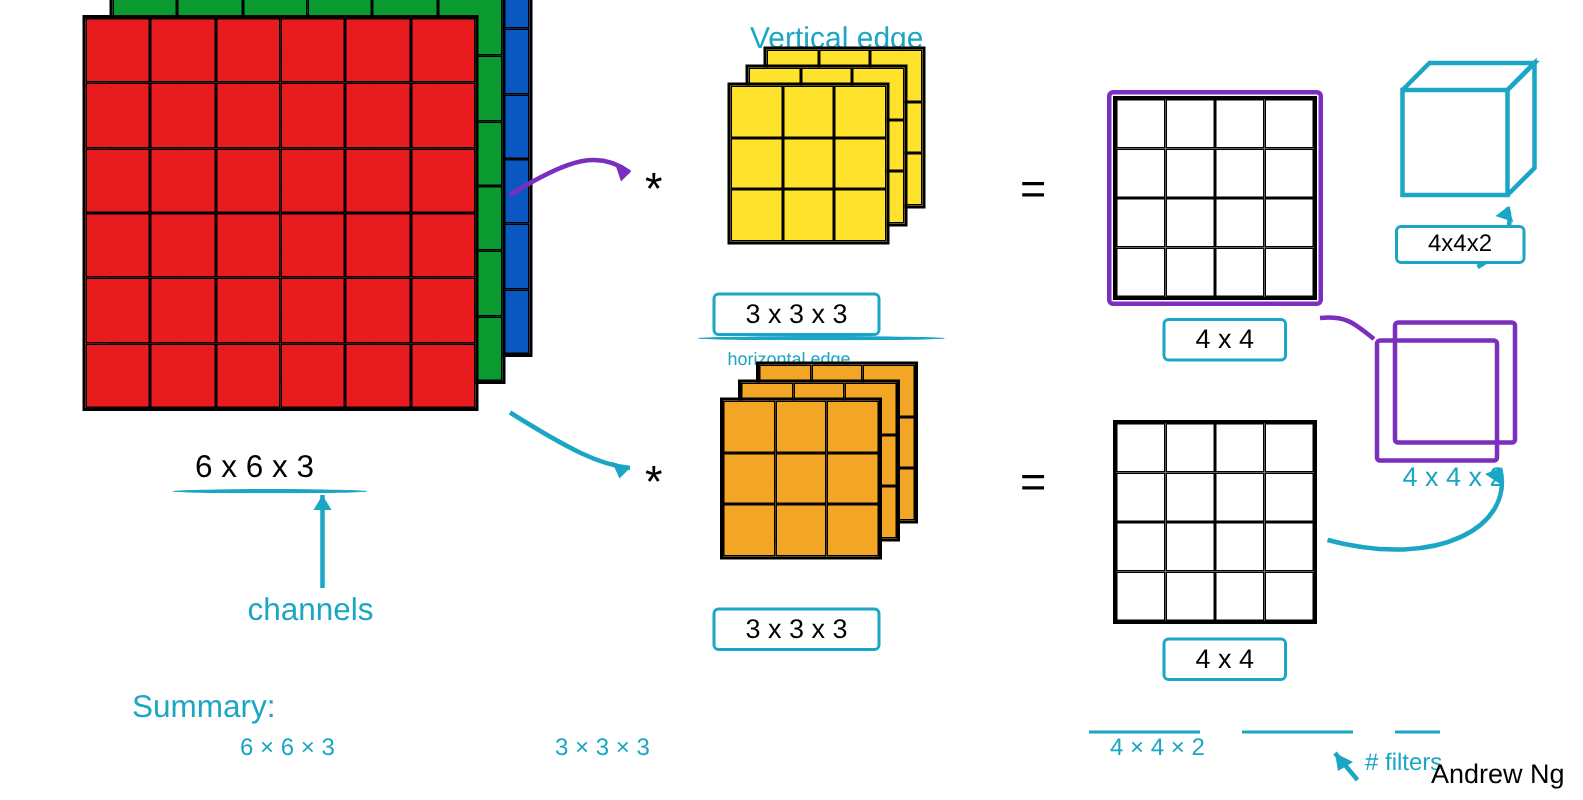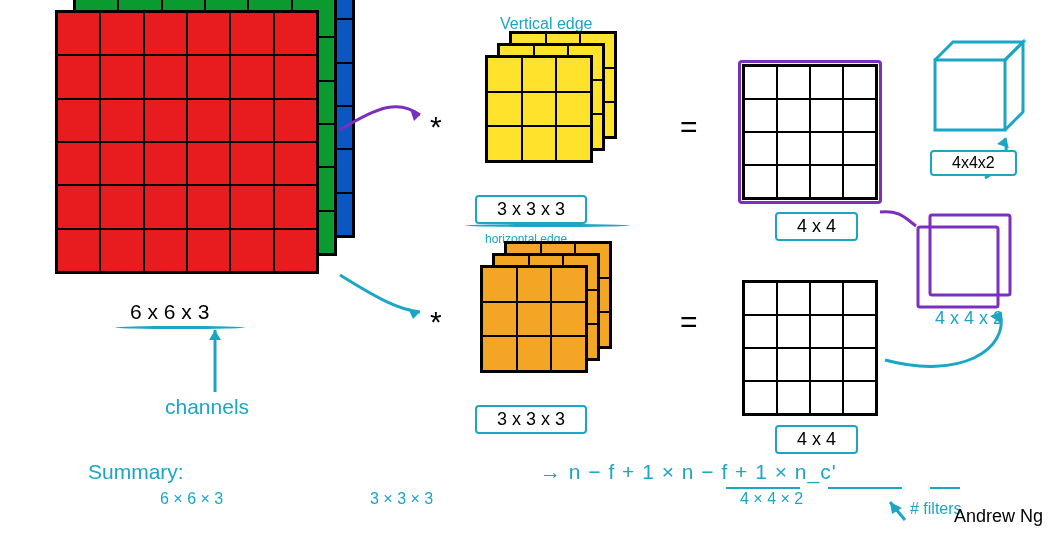--- a/index.html
+++ b/index.html
@@ -195,21 +195,21 @@
         <div class="cell red"></div>
         <div class="cell red"></div>
         <div class="cell red"></div>
       </div>
     </div>
   <div class="txt black" style="left:130px; top:300px;">6 x 6 x 3</div>
   <div class="uline uteal" style="left:115px; top:326px; width:130px;"></div>
 
   <div class="txt teal" style="left:165px; top:395px;">channels</div>
 
-  <div class="txt teal" style="left:500px; top:15px; font-size:16px;">Vertical edge</div>
+  <div class="txt teal" style="left:500px; top:15px; font-size:20px;">Vertical edge</div>
   <div class="vol" id="vol-f1" style="left:485px; top:55px;">
       <div class="layer" style="left: 24px; top: -24px; width: 108px; height: 108px; grid-template-columns: repeat(3, 1fr); grid-template-rows: repeat(3, 1fr);">
         <div class="cell yellow"></div>
         <div class="cell yellow"></div>
         <div class="cell yellow"></div>
         <div class="cell yellow"></div>
         <div class="cell yellow"></div>
         <div class="cell yellow"></div>
         <div class="cell yellow"></div>
         <div class="cell yellow"></div>
@@ -364,21 +364,20 @@
 
     <line x1="726" y1="488" x2="800" y2="488" stroke="#1aa6c4" stroke-width="2"></line>
     <line x1="828" y1="488" x2="902" y2="488" stroke="#1aa6c4" stroke-width="2"></line>
     <line x1="930" y1="488" x2="960" y2="488" stroke="#1aa6c4" stroke-width="2"></line>
   </svg>
 
   <div class="boxlabel teal-b" style="left:930px; top:150px; font-size:16px;">4x4x2</div>
   <div class="txt teal" style="left:935px; top:308px; font-size:18px;">4 x 4 x 2</div>
 
   <div class="txt teal" style="left:40px; top:460px;margin-left:48px;">Summary:</div>
-  <div class="txt teal" style="left:540px; top:460px; letter-spacing:1px;">→   n − f + 1  ×  n − f + 1  ×  n_c'</div>
 
   <div class="sub teal" style="left:160px; top:490px;">6 × 6 × 3</div>
   <div class="sub teal" style="left:370px; top:490px;">3 × 3 × 3</div>
   <div class="sub teal" style="left:740px; top:490px;">4   ×   4   × 2</div>
   <div class="sub teal" style="left:910px; top:500px;"># filters</div>
 
   <div class="author">Andrew Ng</div>
 
 </div>
 

